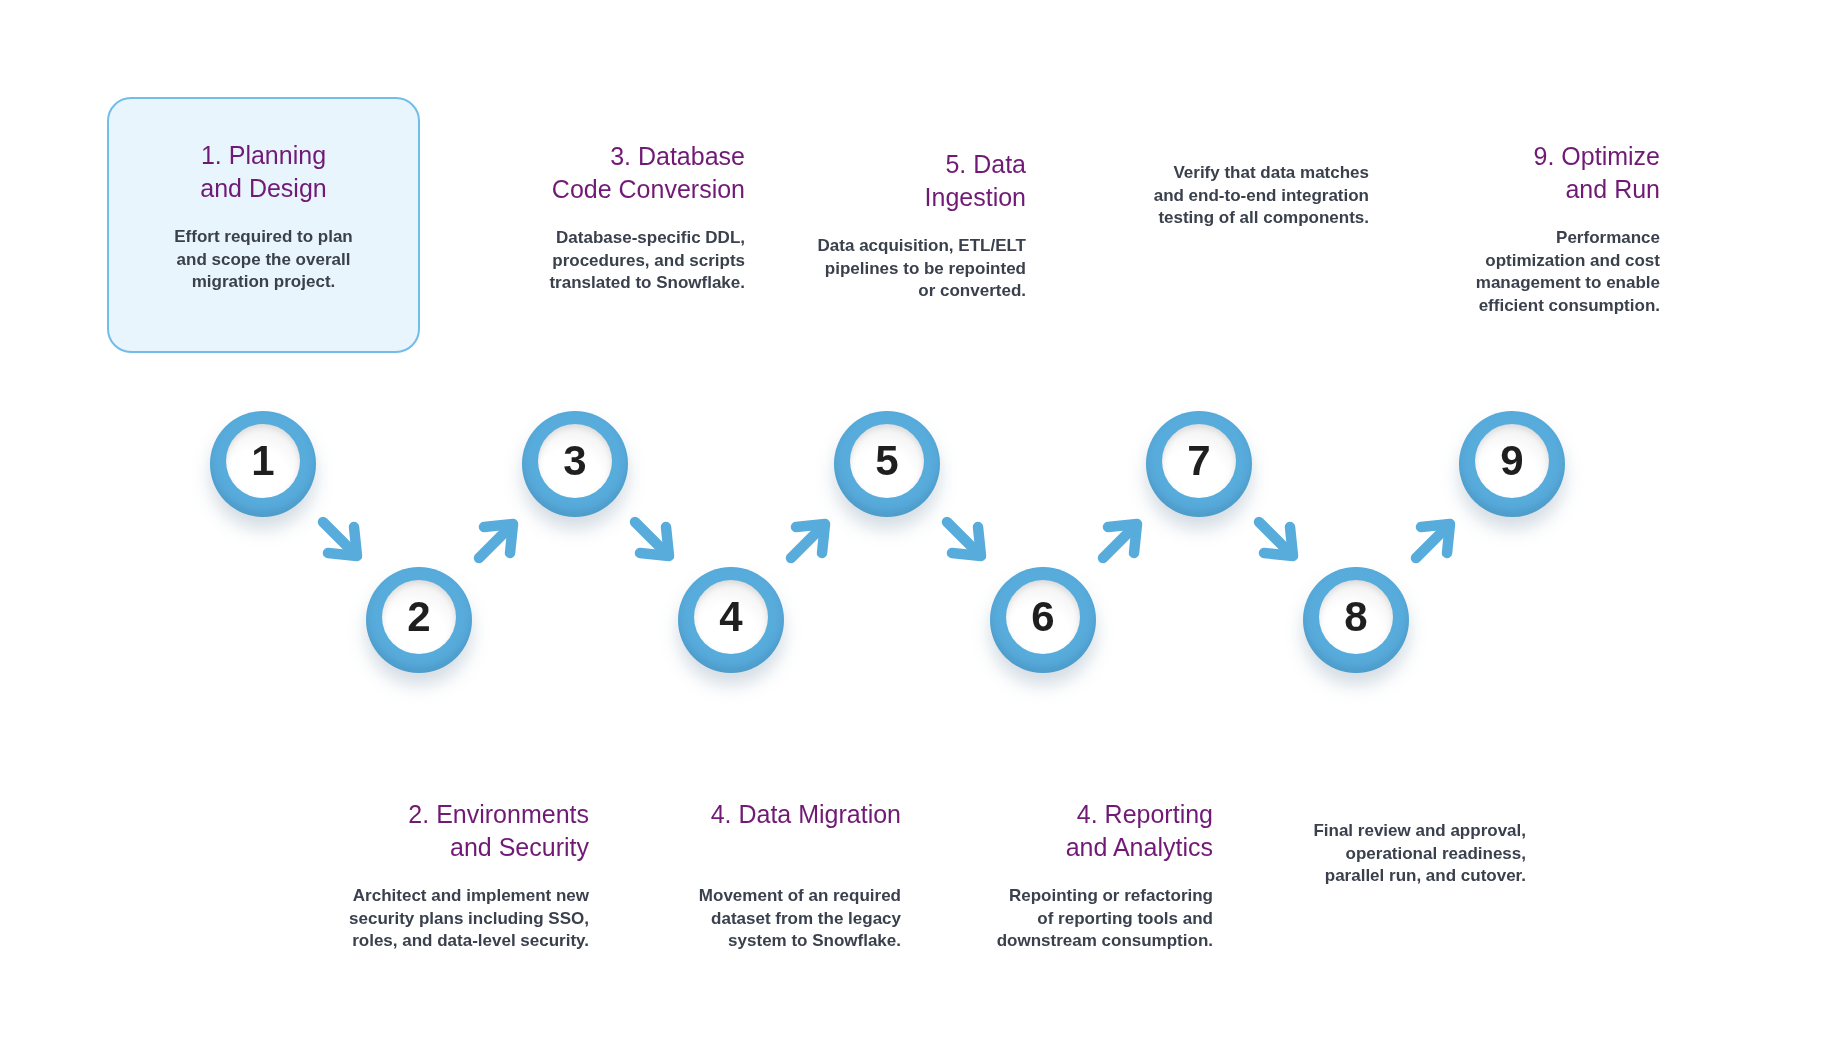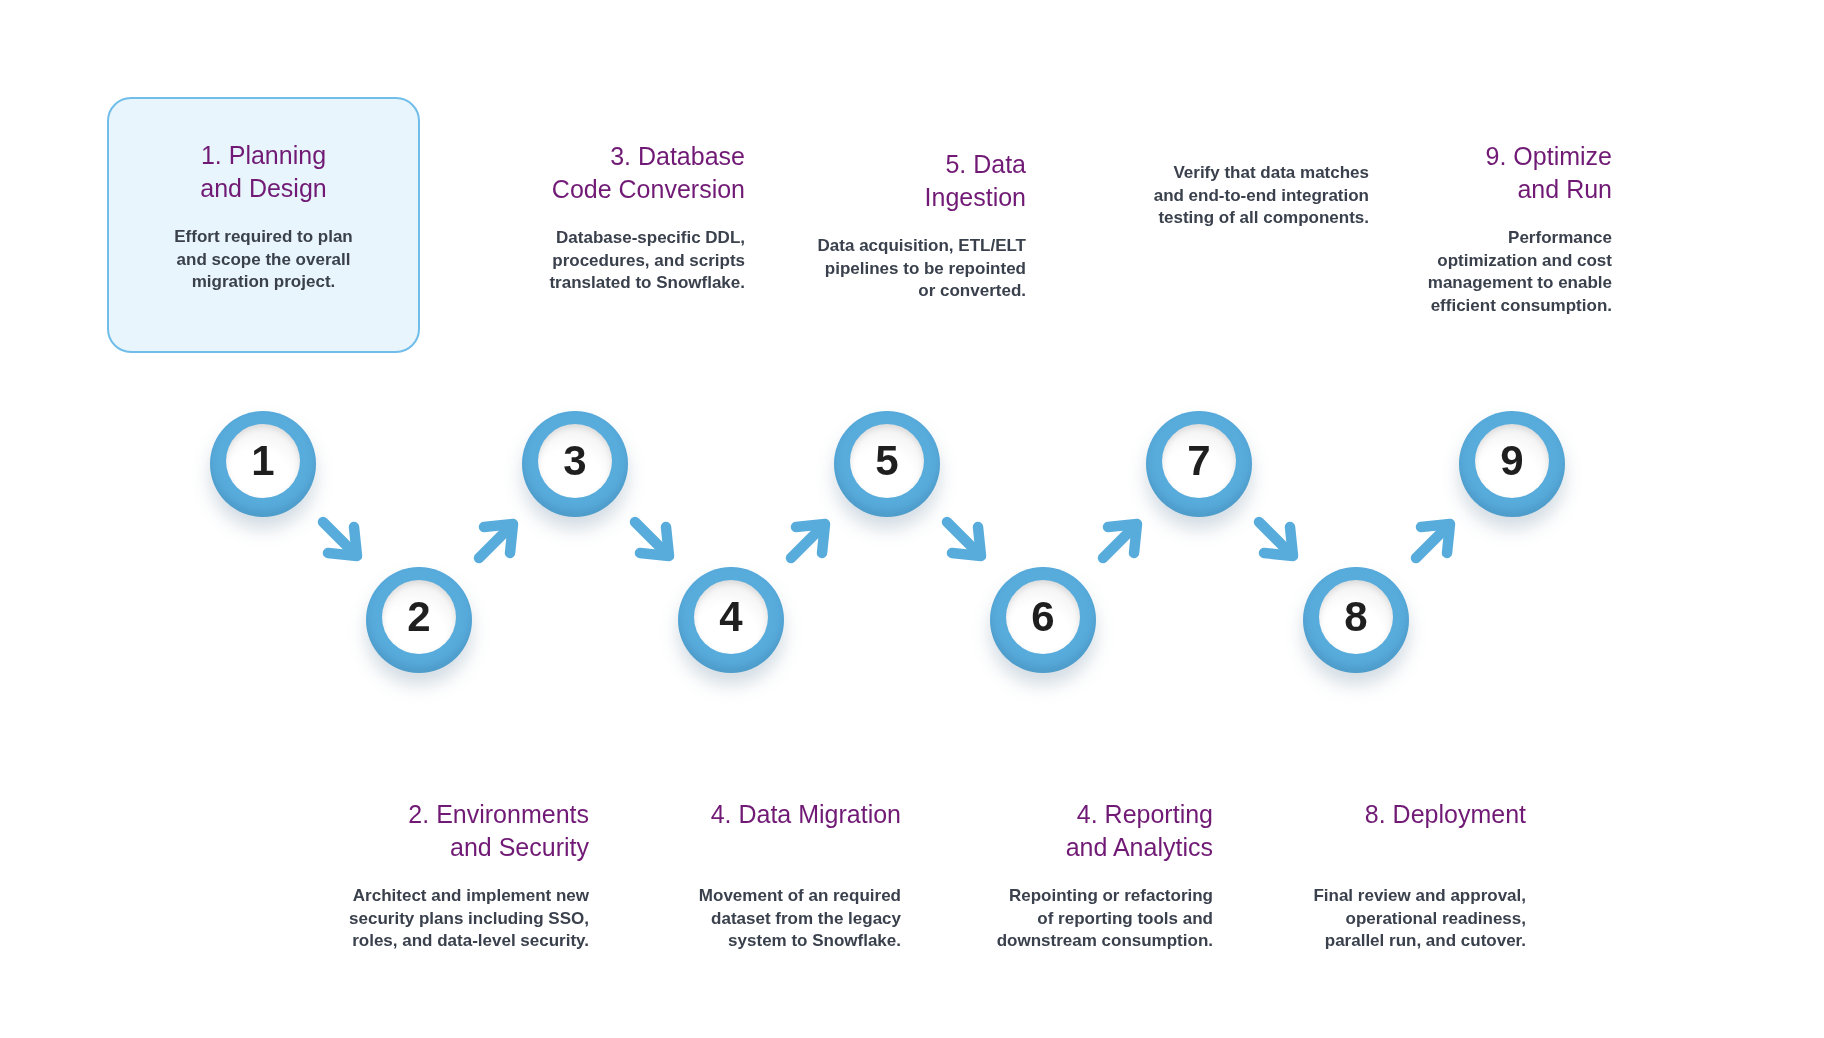--- a/index.html
+++ b/index.html
@@ -76,21 +76,21 @@
 pipelines to be repointed
 or converted.</div>
   </div>
 
   <div class="step-col" style="left:1029px;top:140px;">
     <div class="step-body">Verify that data matches
 and end-to-end integration
 testing of all components.</div>
   </div>
 
-  <div class="step-col" style="left:1272px;top:140px;">
+  <div class="step-col" style="left:1320px;top:140px;">
     <div class="step-title">9. Optimize
 and Run</div>
     <div class="step-body">Performance
 optimization and cost
 management to enable
 efficient consumption.</div>
   </div>
 
   <div class="badge" style="left:210px;top:411px;">
     <div class="badge-inner">
@@ -204,19 +204,18 @@
 
   <div class="step-col" style="left:873px;top:798px;">
     <div class="step-title">4. Reporting
 and Analytics</div>
     <div class="step-body">Repointing or refactoring
 of reporting tools and
 downstream consumption.</div>
   </div>
 
   <div class="step-col" style="left:1186px;top:798px;">
-    <div class="step-title one-line">8. Deployment</div>
     <div class="step-body">Final review and approval,
 operational readiness,
 parallel run, and cutover.</div>
   </div>
 
 </div>
 
 </body></html>

